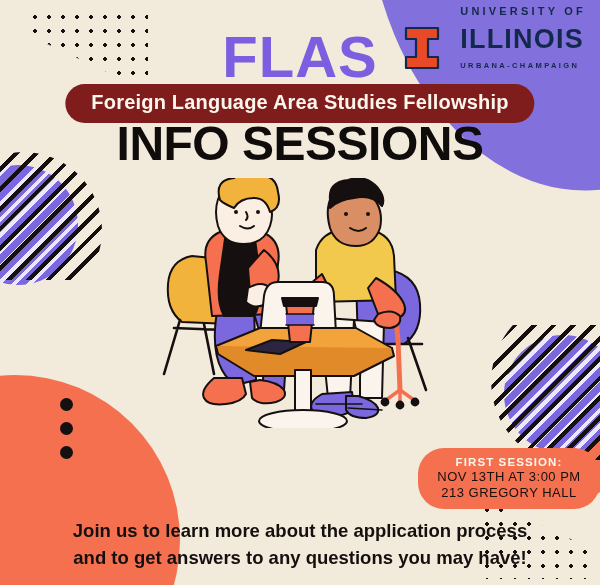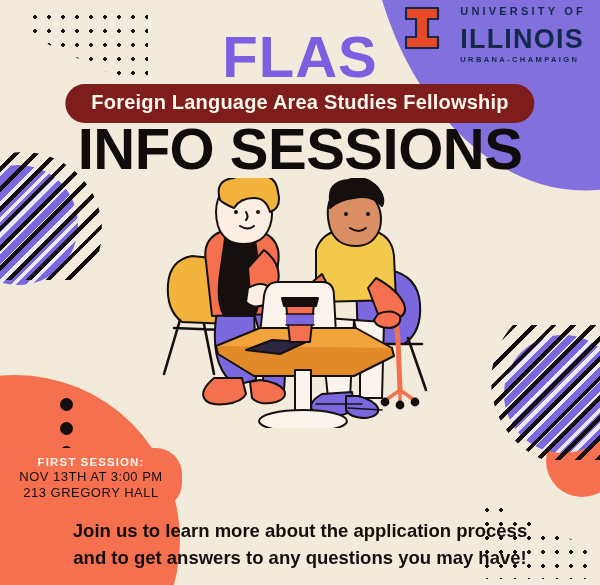--- a/index.html
+++ b/index.html
@@ -79,62 +79,62 @@
     right:8px; bottom:6px; width:112px; height:104px;
     -webkit-mask-image:linear-gradient(25deg, #000 52%, transparent 53%);
     mask-image:linear-gradient(25deg, #000 52%, transparent 53%);
   }
 
   
   .dot-col { left:60px; top:398px; display:flex; flex-direction:column; gap:11px; }
   .dot-col i { display:block; width:13px; height:13px; border-radius:50%; background:#15100f; }
 
   
-  .illinois { position:absolute; right:14px; top:6px; display:flex; align-items:flex-start; gap:18px; z-index:7; }
+  .illinois { position:absolute; right:14px; top:6px; display:flex; align-items:flex-end; gap:18px; z-index:7; }
   .illinois .block-i {
     width:40px; height:44px; position:relative; flex:none;
   }
   .illinois .block-i svg { display:block; }
   .illinois .words { line-height:1; }
   .illinois .w1 {
     font-size:11px; letter-spacing:3.2px; font-weight:700; color:#13294B;
   }
   .illinois .w2 {
     font-size:27px; letter-spacing:1.2px; font-weight:800; color:#13294B; margin-top:9px;
   }
   .illinois .w3 {
-    font-size:7.5px; letter-spacing:2.4px; font-weight:700; color:#13294B; margin-top:3px;
+    font-size:7.5px; letter-spacing:2.4px; font-weight:700; color:#13294B; margin-top:9px;
   }
 
   
   .flas {
     position:absolute; top:28px; left:0; right:0; text-align:center; z-index:6;
     font-size:58px; font-weight:800; color:#7B5FE0;
     letter-spacing:1px; line-height:1;
   }
   .pill-sub {
     position:absolute; top:84px; left:50%; transform:translateX(-50%); z-index:6;
     background:#7f1d1d; color:#FDF6EC;
     padding:7px 26px 9px; border-radius:40px;
     font-size:20px; font-weight:700; letter-spacing:.2px; white-space:nowrap;
   }
   .info-sessions {
     position:absolute; top:120px; left:0; right:0; text-align:center; z-index:6;
-    font-size:58px; font-weight:800; color:#100C0B;
+    font-size:48px; font-weight:800; color:#100C0B;
     letter-spacing:-.5px; line-height:1;
   }
 
   
   .illus { position:absolute; left:140px; top:178px; width:330px; height:250px; z-index:5; }
   .illus svg { display:block; width:100%; height:100%; }
 
   
   .sessions {
     position:absolute; top:448px; left:0; right:0; z-index:6;
-    display:flex; justify-content:space-between; gap:28px;
+    display:flex; justify-content:flex-end; gap:28px;
   }
   .session-pill {
     background:#F4704F; color:#15100f;
     border-radius:26px; padding:7px 15px 8px;
     text-align:center; line-height:1.22;
     min-width:182px;
   }
   .session-pill .s-title {
     color:#FDF6EC; font-size:11.5px; font-weight:700; letter-spacing:1.1px;
   }

